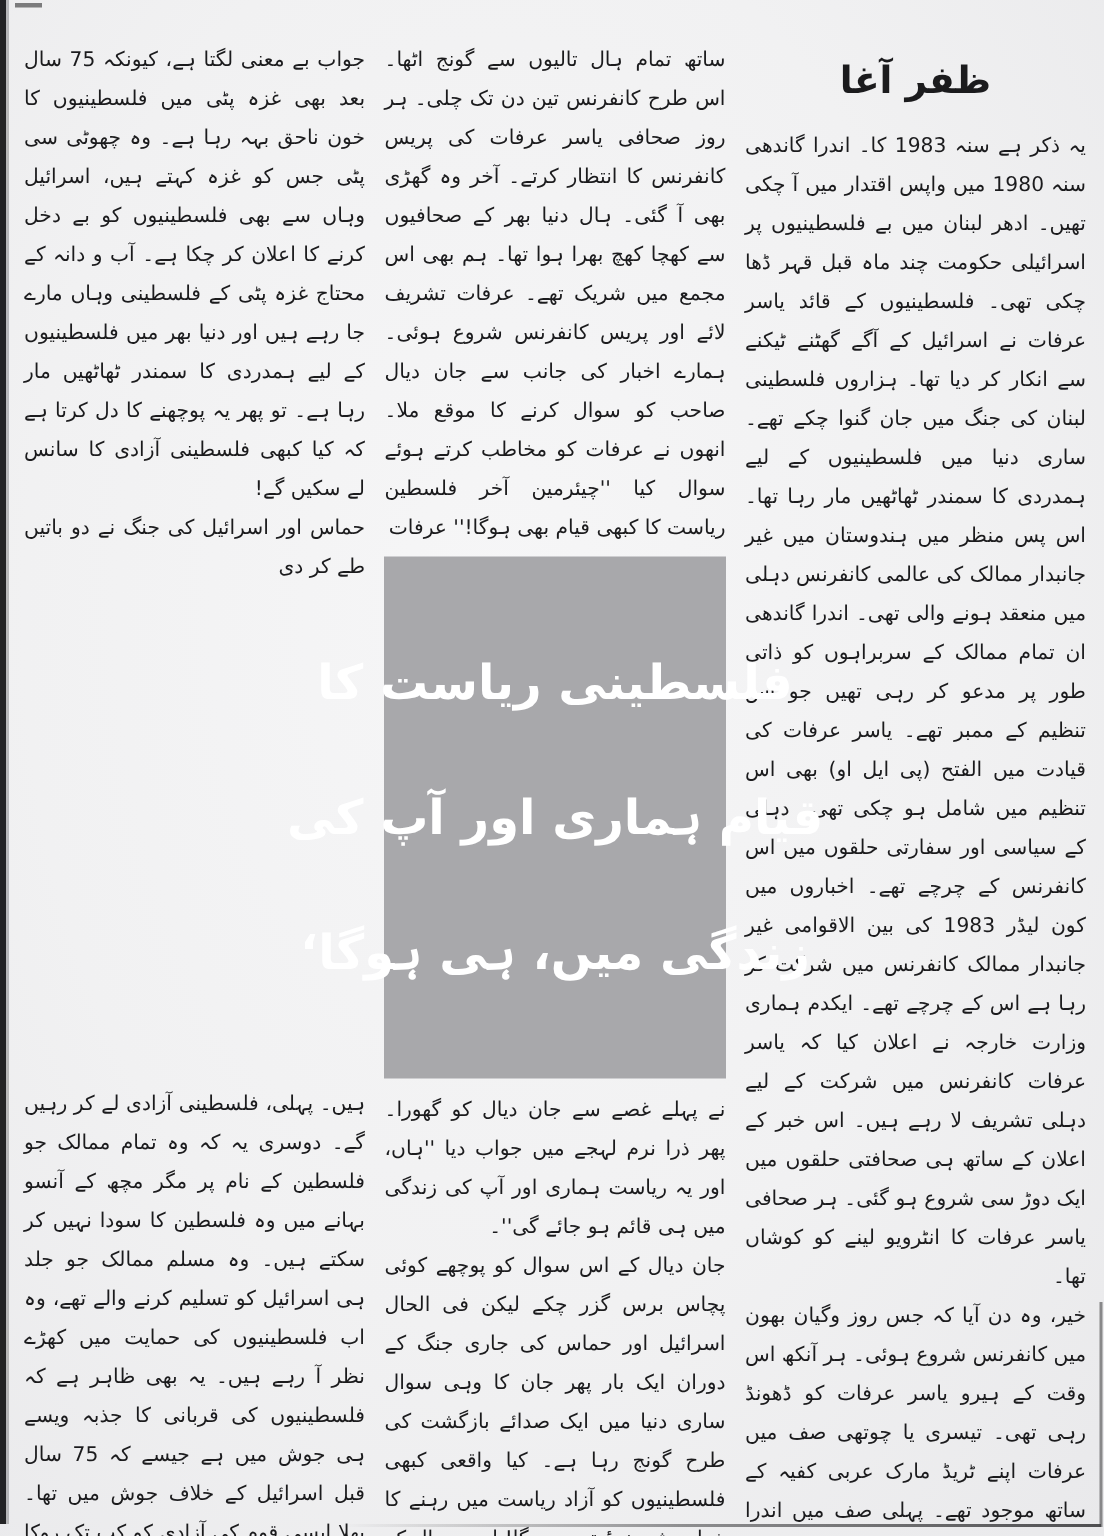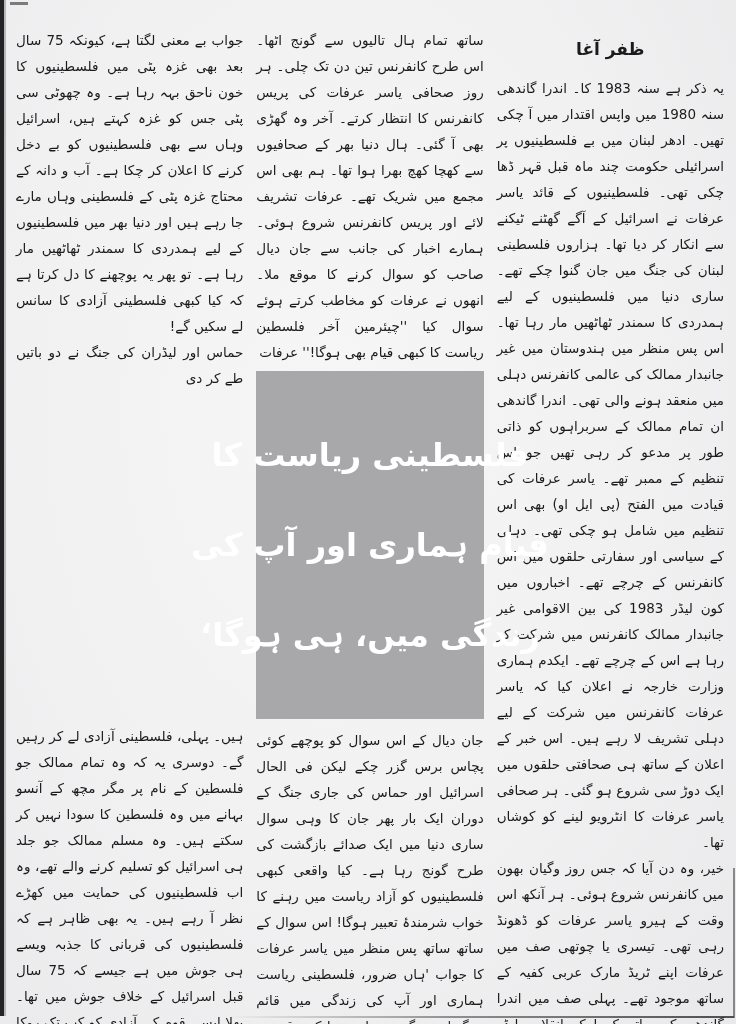--- a/index.html
+++ b/index.html
@@ -23,21 +23,21 @@
 
   .page{
     position:absolute;inset:0;
     padding:6px 12px 10px 16px;
     display:flex;flex-direction:row;gap:13px;
     direction:rtl;
   }
   .col{flex:1 1 0;min-width:0;margin-top:21px;}
 
   .byline{
-    text-align:center;font-size:17px;font-weight:bold;
+    text-align:center;font-size:25px;font-weight:bold;
     margin:12px 0 16px 0;letter-spacing:.5px;
   }
   p.body{
     margin:0;font-size:13.5px;line-height:26px;
     text-align:justify;direction:rtl;
     color:#1b1b1d;
   }
   p.body + p.body{margin-top:0;}
 
   .pullquote{
@@ -72,24 +72,25 @@
       <p class="body">خیر، وہ دن آیا کہ جس روز وگیان بھون میں کانفرنس شروع ہوئی۔ ہر آنکھ اس وقت کے ہیرو یاسر عرفات کو ڈھونڈ رہی تھی۔ تیسری یا چوتھی صف میں عرفات اپنے ٹریڈ مارک عربی کفیہ کے ساتھ موجود تھے۔ پہلی صف میں اندرا گاندھی کے ساتھ کیوبا کے انقلابی لیڈر فیڈل کاسترو بیٹھے تھے۔ وہ پچھلی بین الاقوامی کانفرنس کے صدر تھے۔ کاسترو کو اب یہ صدارت اندرا کو سونپنی تھی۔ کانفرنس شروع ہوئی۔ ان کی تقریر کے خاتمے کے بعد کاسترو نے اندرا گاندھی کو عہدہ صدارت پیش کرتے کرتے اندرا کو گلے لگا لیا۔ ڈائس پر بیٹھے عالمی لیڈران کے ساتھ</p>
     </div>
 
     <div class="col">
       <p class="body">ساتھ تمام ہال تالیوں سے گونج اٹھا۔ اس طرح کانفرنس تین دن تک چلی۔ ہر روز صحافی یاسر عرفات کی پریس کانفرنس کا انتظار کرتے۔ آخر وہ گھڑی بھی آ گئی۔ ہال دنیا بھر کے صحافیوں سے کھچا کھچ بھرا ہوا تھا۔ ہم بھی اس مجمع میں شریک تھے۔ عرفات تشریف لائے اور پریس کانفرنس شروع ہوئی۔ ہمارے اخبار کی جانب سے جان دیال صاحب کو سوال کرنے کا موقع ملا۔ انھوں نے عرفات کو مخاطب کرتے ہوئے سوال کیا ''چیئرمین آخر فلسطین ریاست کا کبھی قیام بھی ہوگا!'' عرفات</p>
       <div class="pullquote">
         <div class="qline">فلسطینی ریاست کا</div>
         <div class="qline">قیام ہماری اور آپ کی</div>
         <div class="qline">زندگی میں، ہی ہوگا‘</div>
       </div>
+      <p class="body">نے پہلے غصے سے جان دیال کو گھورا۔ پھر ذرا نرم لہجے میں جواب دیا ''ہاں، اور یہ ریاست ہماری اور آپ کی زندگی میں ہی قائم ہو جائے گی''۔</p>
       <p class="body">جان دیال کے اس سوال کو پوچھے کوئی پچاس برس گزر چکے لیکن فی الحال اسرائیل اور حماس کی جاری جنگ کے دوران ایک بار پھر جان کا وہی سوال ساری دنیا میں ایک صدائے بازگشت کی طرح گونج رہا ہے۔ کیا واقعی کبھی فلسطینیوں کو آزاد ریاست میں رہنے کا خواب شرمندۂ تعبیر ہوگا! اس سوال کے ساتھ ساتھ پس منظر میں یاسر عرفات کا جواب 'ہاں ضرور، فلسطینی ریاست ہماری اور آپ کی زندگی میں قائم ہوگی' بھی گونج رہا ہے۔ لیکن دقت یہ ہے کہ حماس۔اسرائیل جنگ کے بعد یاسر عرفات کا</p>
     </div>
 
     <div class="col">
       <p class="body">جواب بے معنی لگتا ہے، کیونکہ 75 سال بعد بھی غزہ پٹی میں فلسطینیوں کا خون ناحق بہہ رہا ہے۔ وہ چھوٹی سی پٹی جس کو غزہ کہتے ہیں، اسرائیل وہاں سے بھی فلسطینیوں کو بے دخل کرنے کا اعلان کر چکا ہے۔ آب و دانہ کے محتاج غزہ پٹی کے فلسطینی وہاں مارے جا رہے ہیں اور دنیا بھر میں فلسطینیوں کے لیے ہمدردی کا سمندر ٹھاٹھیں مار رہا ہے۔ تو پھر یہ پوچھنے کا دل کرتا ہے کہ کیا کبھی فلسطینی آزادی کا سانس لے سکیں گے!</p>
-      <p class="body">حماس اور لیڈران کی جنگ نے دو باتیں طے کر دی</p>
+      <p class="body">حماس اور اسرائیل کی جنگ نے دو باتیں طے کر دی</p>
       <div class="spacer-left"></div>
       <p class="body">ہیں۔ پہلی، فلسطینی آزادی لے کر رہیں گے۔ دوسری یہ کہ وہ تمام ممالک جو فلسطین کے نام پر مگر مچھ کے آنسو بہانے میں وہ فلسطین کا سودا نہیں کر سکتے ہیں۔ وہ مسلم ممالک جو جلد ہی اسرائیل کو تسلیم کرنے والے تھے، وہ اب فلسطینیوں کی حمایت میں کھڑے نظر آ رہے ہیں۔ یہ بھی ظاہر ہے کہ فلسطینیوں کی قربانی کا جذبہ ویسے ہی جوش میں ہے جیسے کہ 75 سال قبل اسرائیل کے خلاف جوش میں تھا۔ بھلا ایسی قوم کی آزادی کو کب تک روکا جا سکتا ہے۔ یاسر عرفات سے بڑھ کر فلسطینیوں کا عزم کون سمجھ سکتا تھا۔ تبھی تو انھوں نے کہا تھا کہ فلسطینی ریاست کا قیام ہماری اور آپ کی زندگی میں ہی ہوگا۔</p>
     </div>
 
   </div>
 </div>
 
 </body></html>

